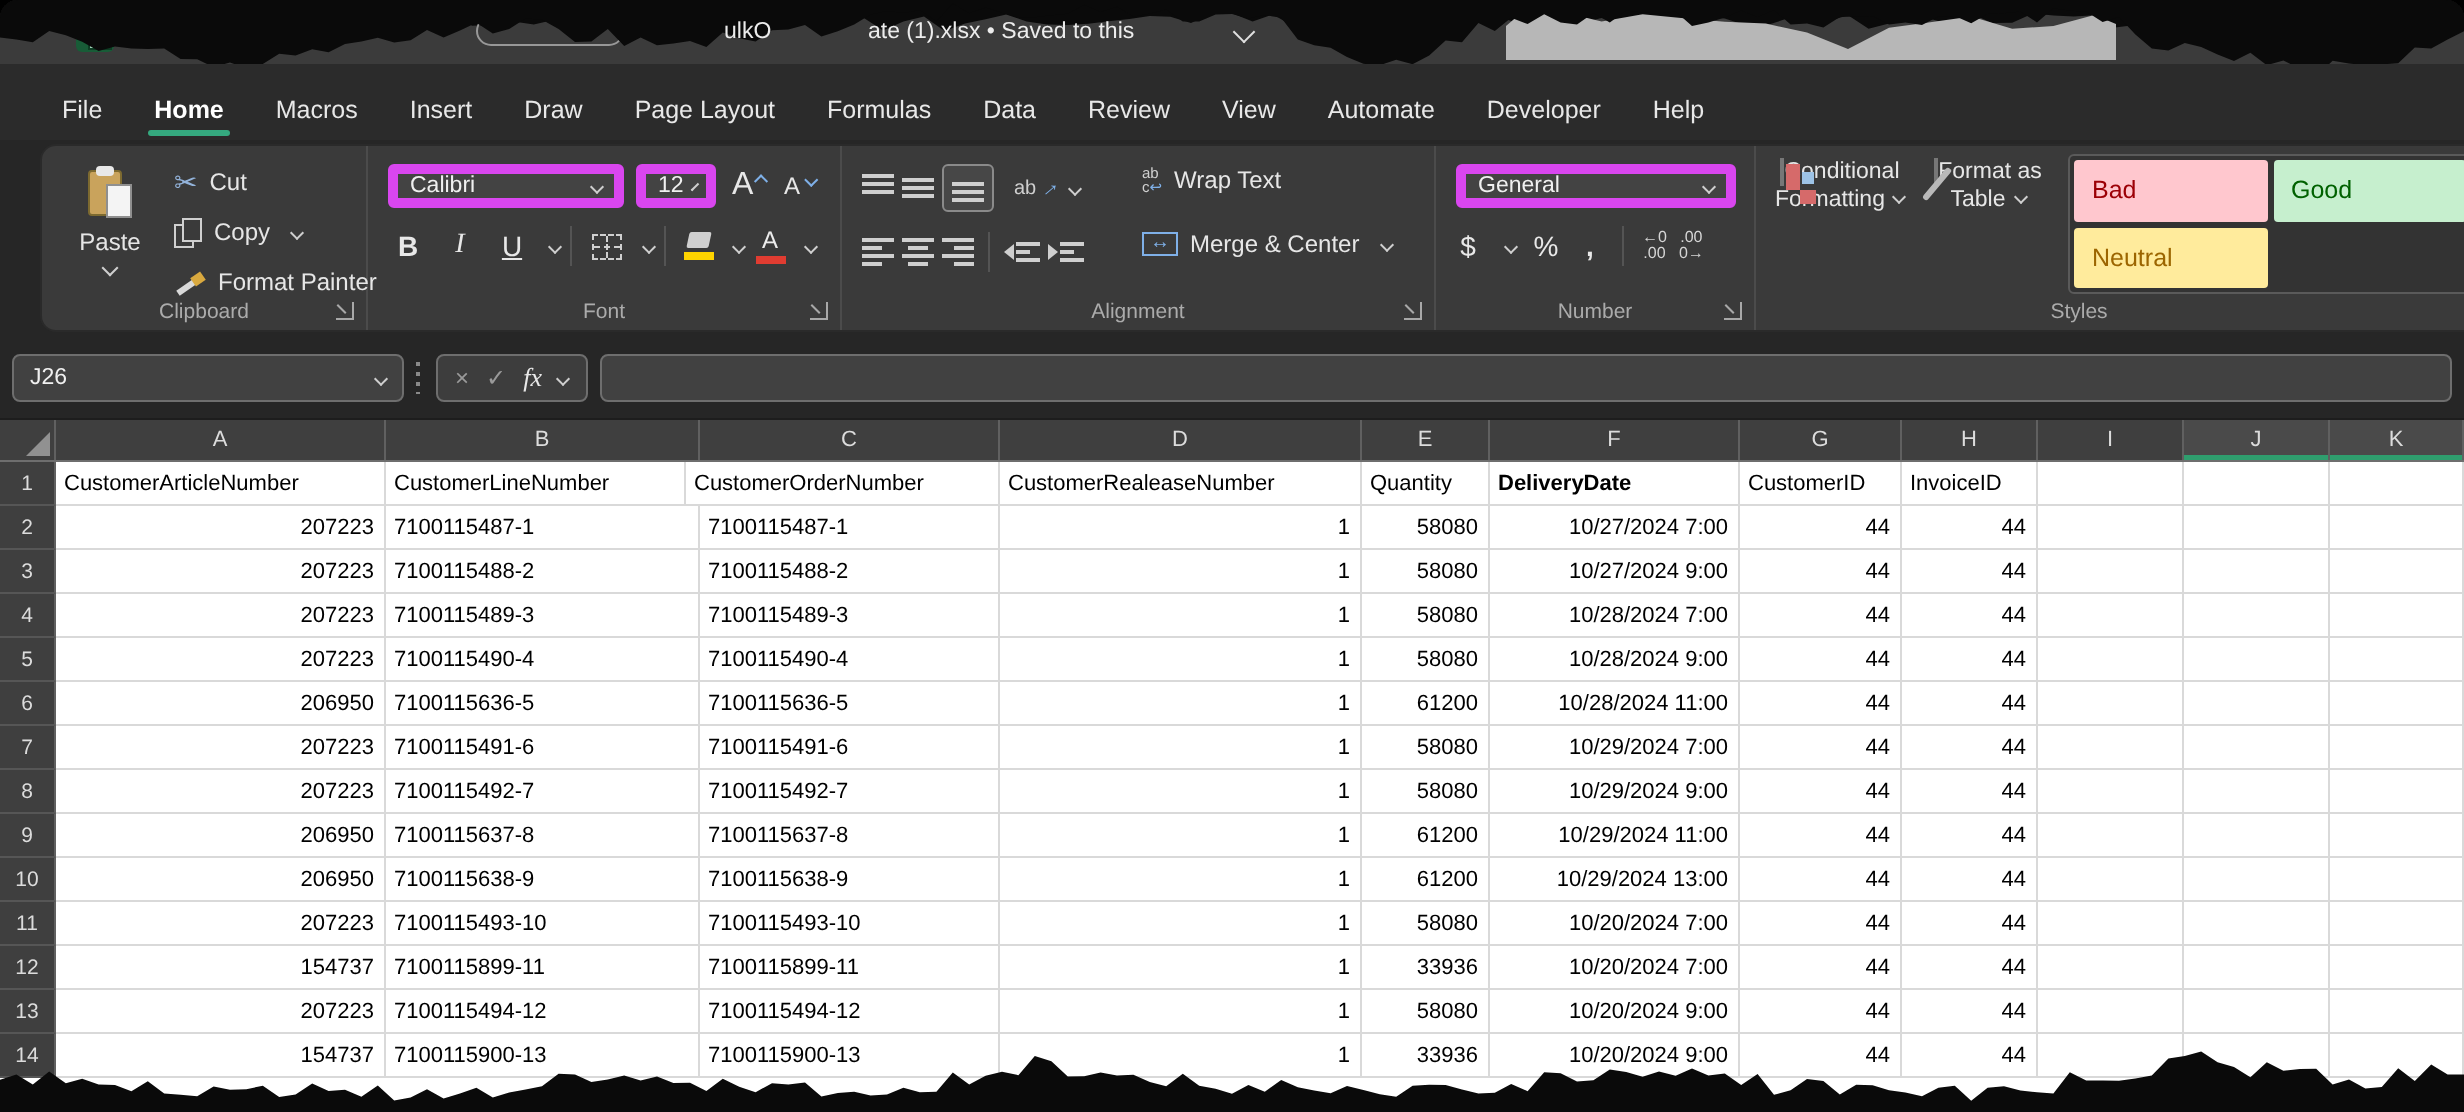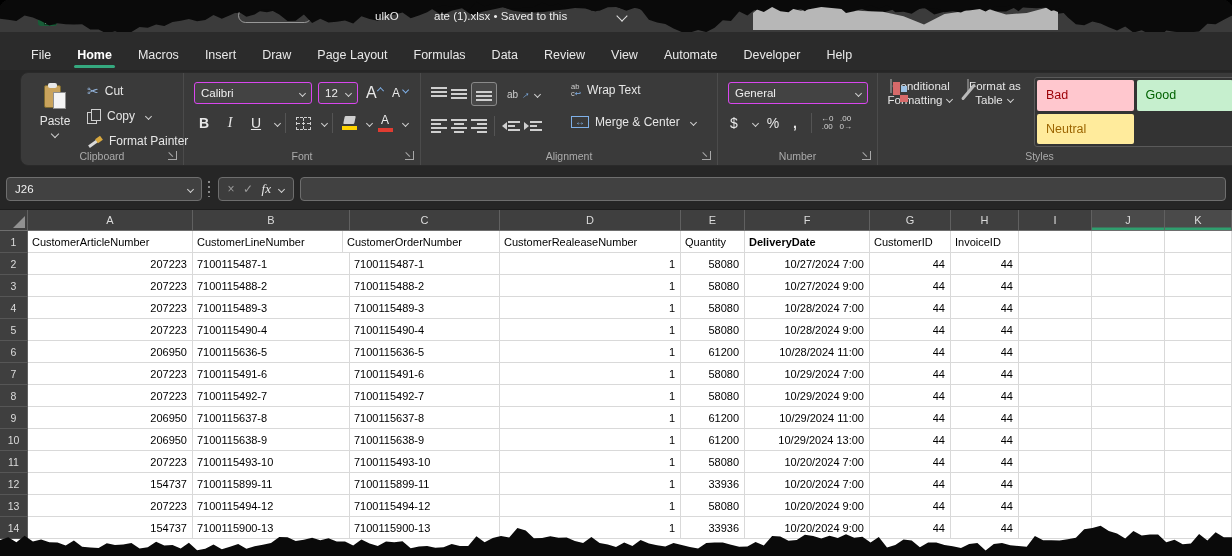--- a/index.html
+++ b/index.html
@@ -11,21 +11,21 @@
   .titlebar svg{position:absolute;left:0;top:0;}
   .xl-icon{position:absolute;left:38px;top:7px;width:19px;height:19px;z-index:3;background:#185c37;border-radius:3px;}
   .xl-icon b{position:absolute;right:2px;top:2px;width:10px;height:15px;background:
      linear-gradient(#9fd5b7,#9fd5b7);outline:1px solid #0e3d24;}
   .xl-icon i{position:absolute;right:2px;top:9px;width:10px;height:1px;background:#185c37;}
   .xl-icon u{position:absolute;right:6px;top:2px;width:1px;height:15px;background:#185c37;}
   .remnant-outline{position:absolute;left:238px;top:8px;width:74px;height:15px;z-index:3;
      border:1px solid #a9a9a9;border-radius:8px;opacity:.85;}
   .title-text{position:absolute;top:8px;left:0;width:100%;height:16px;z-index:5;color:#ececec;
      font-size:11.5px;line-height:16px;white-space:nowrap;}
-  .title-text .fragL{position:absolute;left:375px;}
+  .title-text .fragL{position:absolute;left:362px;}
   .title-text .fragR{position:absolute;left:434px;}
   .title-chev{position:absolute;left:618px;top:12px;z-index:6;width:8px;height:8px;
      border-right:1.6px solid #e0e0e0;border-bottom:1.6px solid #e0e0e0;transform:rotate(45deg);}
   
   .tabrow{position:absolute;left:0;top:32px;width:1232px;height:38px;background:#2b2b2b;
      display:flex;align-items:flex-end;padding-left:18px;}
   .tab{position:relative;padding:0 13px;height:30px;display:flex;align-items:center;
      color:#e8e8e8;font-size:12.5px;cursor:default;}
   .tab.active{color:#ffffff;font-weight:700;}
   .tab.active .tab-underline{position:absolute;left:10px;right:10px;bottom:2px;height:3px;
@@ -54,21 +54,21 @@
   .ico-cut{color:#93b3da;font-size:14px;line-height:14px;}
   .ico-copy{position:relative;width:14px;height:14px;}
   .ico-copy::before{content:"";position:absolute;left:0;top:3px;width:8px;height:10px;border:1px solid #cfcfcf;background:#3a3a3a;}
   .ico-copy::after{content:"";position:absolute;left:4px;top:0;width:8px;height:10px;border:1px solid #cfcfcf;background:#3a3a3a;}
   .ico-paint{position:relative;width:16px;height:14px;}
   .ico-paint::before{content:"";position:absolute;left:1px;top:8px;width:11px;height:3px;background:#d9d9d9;transform:rotate(-35deg);}
   .ico-paint::after{content:"";position:absolute;left:9px;top:3px;width:6px;height:5px;background:#d9a93f;transform:rotate(-35deg);}
   
   .g-font{left:163px;width:237px;}
   .combo{display:flex;align-items:center;justify-content:space-between;background:#434343;
-     border:1px solid #d946ef;border-radius:3px;color:#f0f0f0;font-size:11.5px;padding:0 6px;height:22px;}
+     border:5px solid #d946ef;border-radius:3px;color:#f0f0f0;font-size:11.5px;padding:0 6px;height:22px;}
   .font-name{position:absolute;left:10px;top:9px;width:118px;}
   .font-size{position:absolute;left:134px;top:9px;width:40px;}
   .fbtn{position:absolute;top:9px;height:22px;display:flex;align-items:center;color:#e8e8e8;}
   .grow{left:182px;}.shrink{left:208px;}
   .sup-chev{width:5px;height:5px;border-right:1.3px solid #7fb0e8;border-bottom:1.3px solid #7fb0e8;display:inline-block;margin-left:1px;}
   .up{transform:rotate(-135deg) translate(2px,2px);}
   .dn{transform:rotate(45deg) translate(-1px,-4px);}
   .row2{position:absolute;top:38px;height:24px;display:flex;align-items:center;color:#e8e8e8;}
   .f-row2{left:8px;gap:2px;}
   .tbtn{min-width:24px;height:24px;display:flex;align-items:center;justify-content:center;font-size:14px;}

